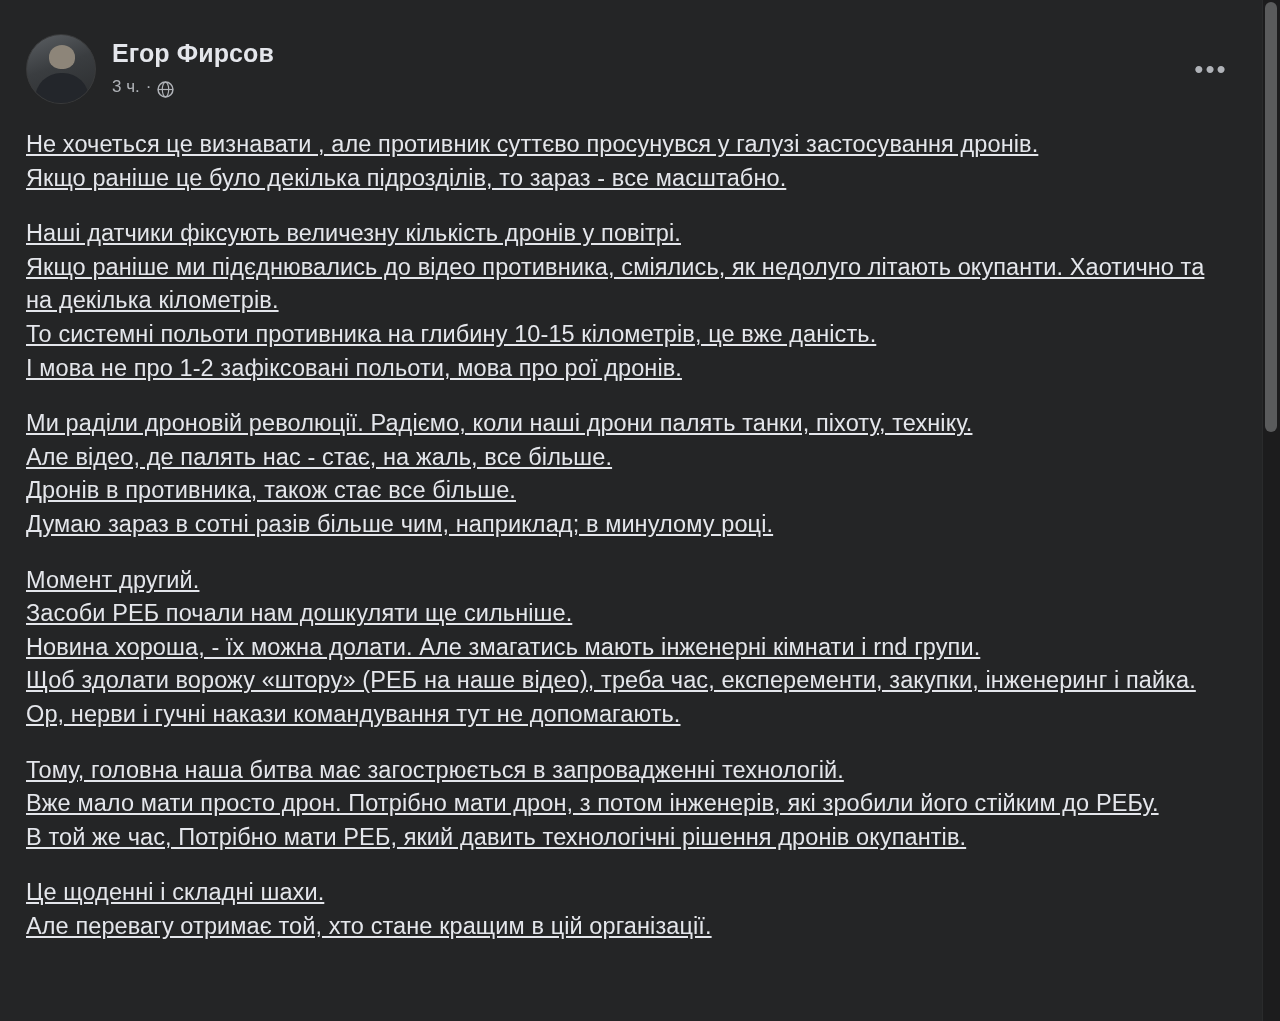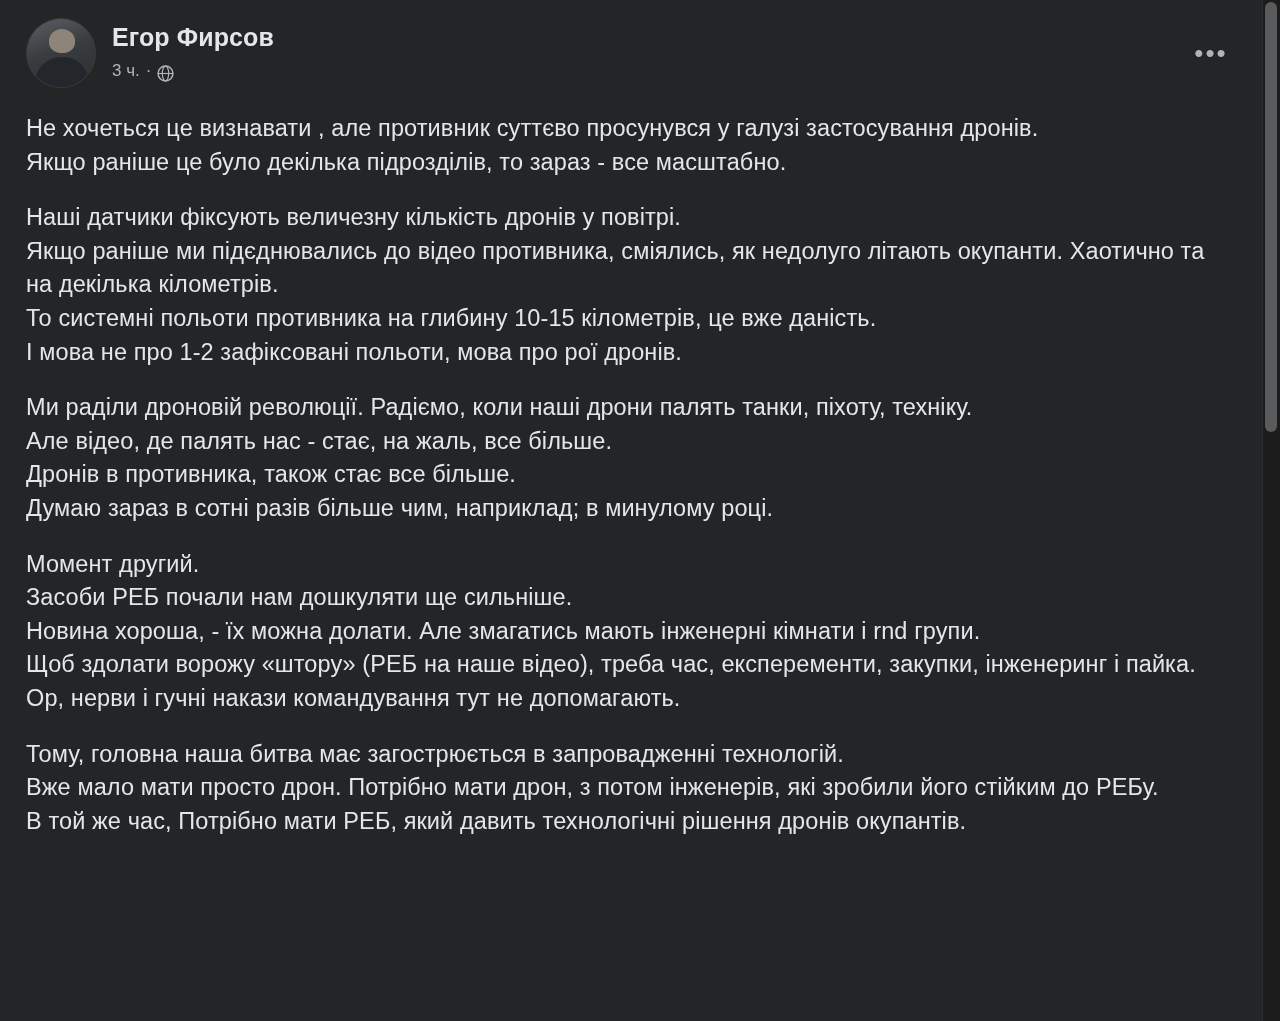--- a/index.html
+++ b/index.html
@@ -16,21 +16,21 @@
     position: relative;
   }
   .post {
     position: absolute;
     left: 0;
     top: 0;
     width: 1262px;
     height: 1021px;
     background: #242526;
     box-sizing: border-box;
-    padding: 18px 26px 0 26px;
+    padding: 34px 26px 0 26px;
   }
   .post-header {
     display: flex;
     align-items: flex-start;
     position: relative;
     height: 80px;
   }
   .avatar {
     width: 68px;
     height: 68px;
@@ -109,20 +109,21 @@
   .post-body {
     margin-top: 14px;
     font-size: 23.5px;
     line-height: 1.43;
     color: #e4e6eb;
     letter-spacing: 0.1px;
   }
   .para {
     margin: 0 0 22px 0;
     white-space: pre-line;
+    text-decoration: underline;
   }
   .para:last-child { margin-bottom: 0; }
   .scrollbar-track {
     position: absolute;
     right: 0;
     top: 0;
     width: 18px;
     height: 1021px;
     background: #1c1c1d;
     border-left: 1px solid #2a2b2c;
@@ -174,19 +175,21 @@
 Дронів в противника, також стає все більше.
 Думаю зараз в сотні разів більше чим, наприклад; в минулому році.</p>
     <p class="para">Момент другий.
 Засоби РЕБ почали нам дошкуляти ще сильніше.
 Новина хороша, - їх можна долати. Але змагатись мають інженерні кімнати і rnd групи.
 Щоб здолати ворожу «штору» (РЕБ на наше відео), треба час, експеременти, закупки, інженеринг  і пайка.
 Ор, нерви і гучні накази командування тут не допомагають.</p>
     <p class="para">Тому, головна наша битва має загострюється  в запровадженні технологій.
 Вже мало мати просто дрон. Потрібно мати дрон, з потом інженерів, які зробили його стійким до РЕБу.
 В той же час, Потрібно мати РЕБ, який давить технологічні рішення дронів окупантів.</p>
+    <p class="para">Це щоденні і складні шахи.
+Але перевагу отримає той, хто стане кращим в цій організації.</p>
   </div>
 
 </div>
 
 <div class="scrollbar-track">
   <div class="scrollbar-thumb"></div>
 </div>
 
 </body></html>

